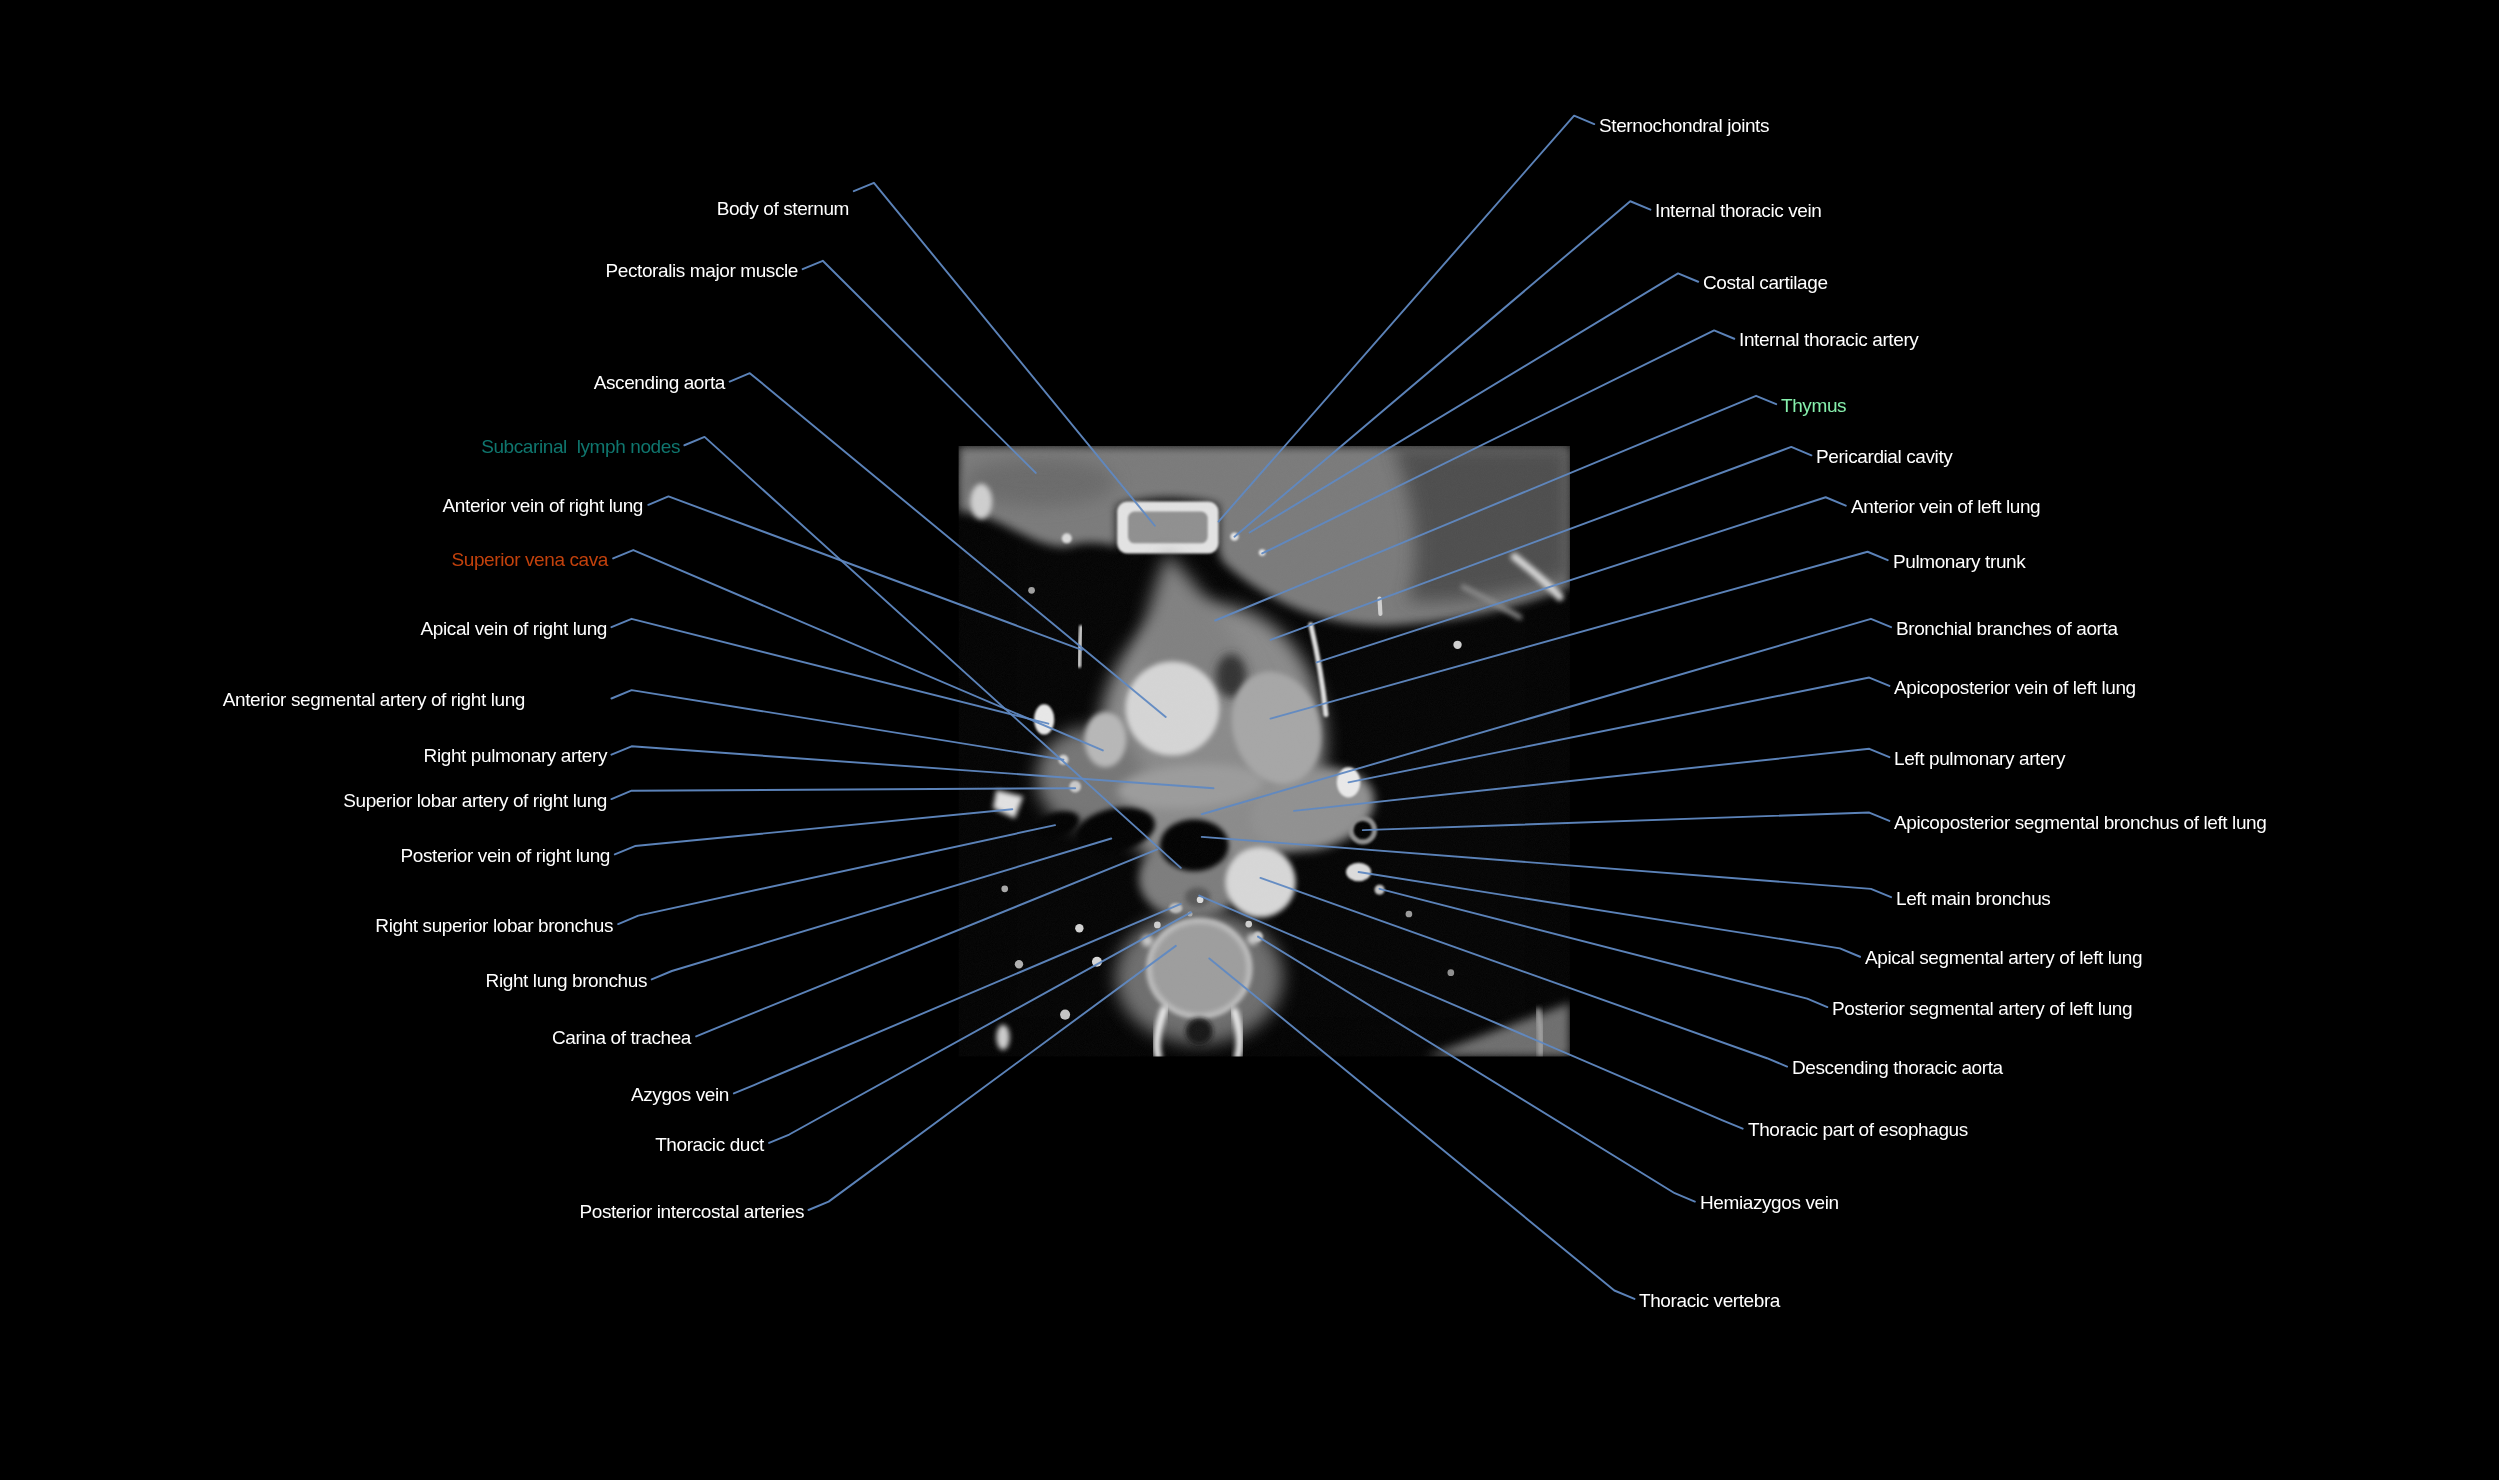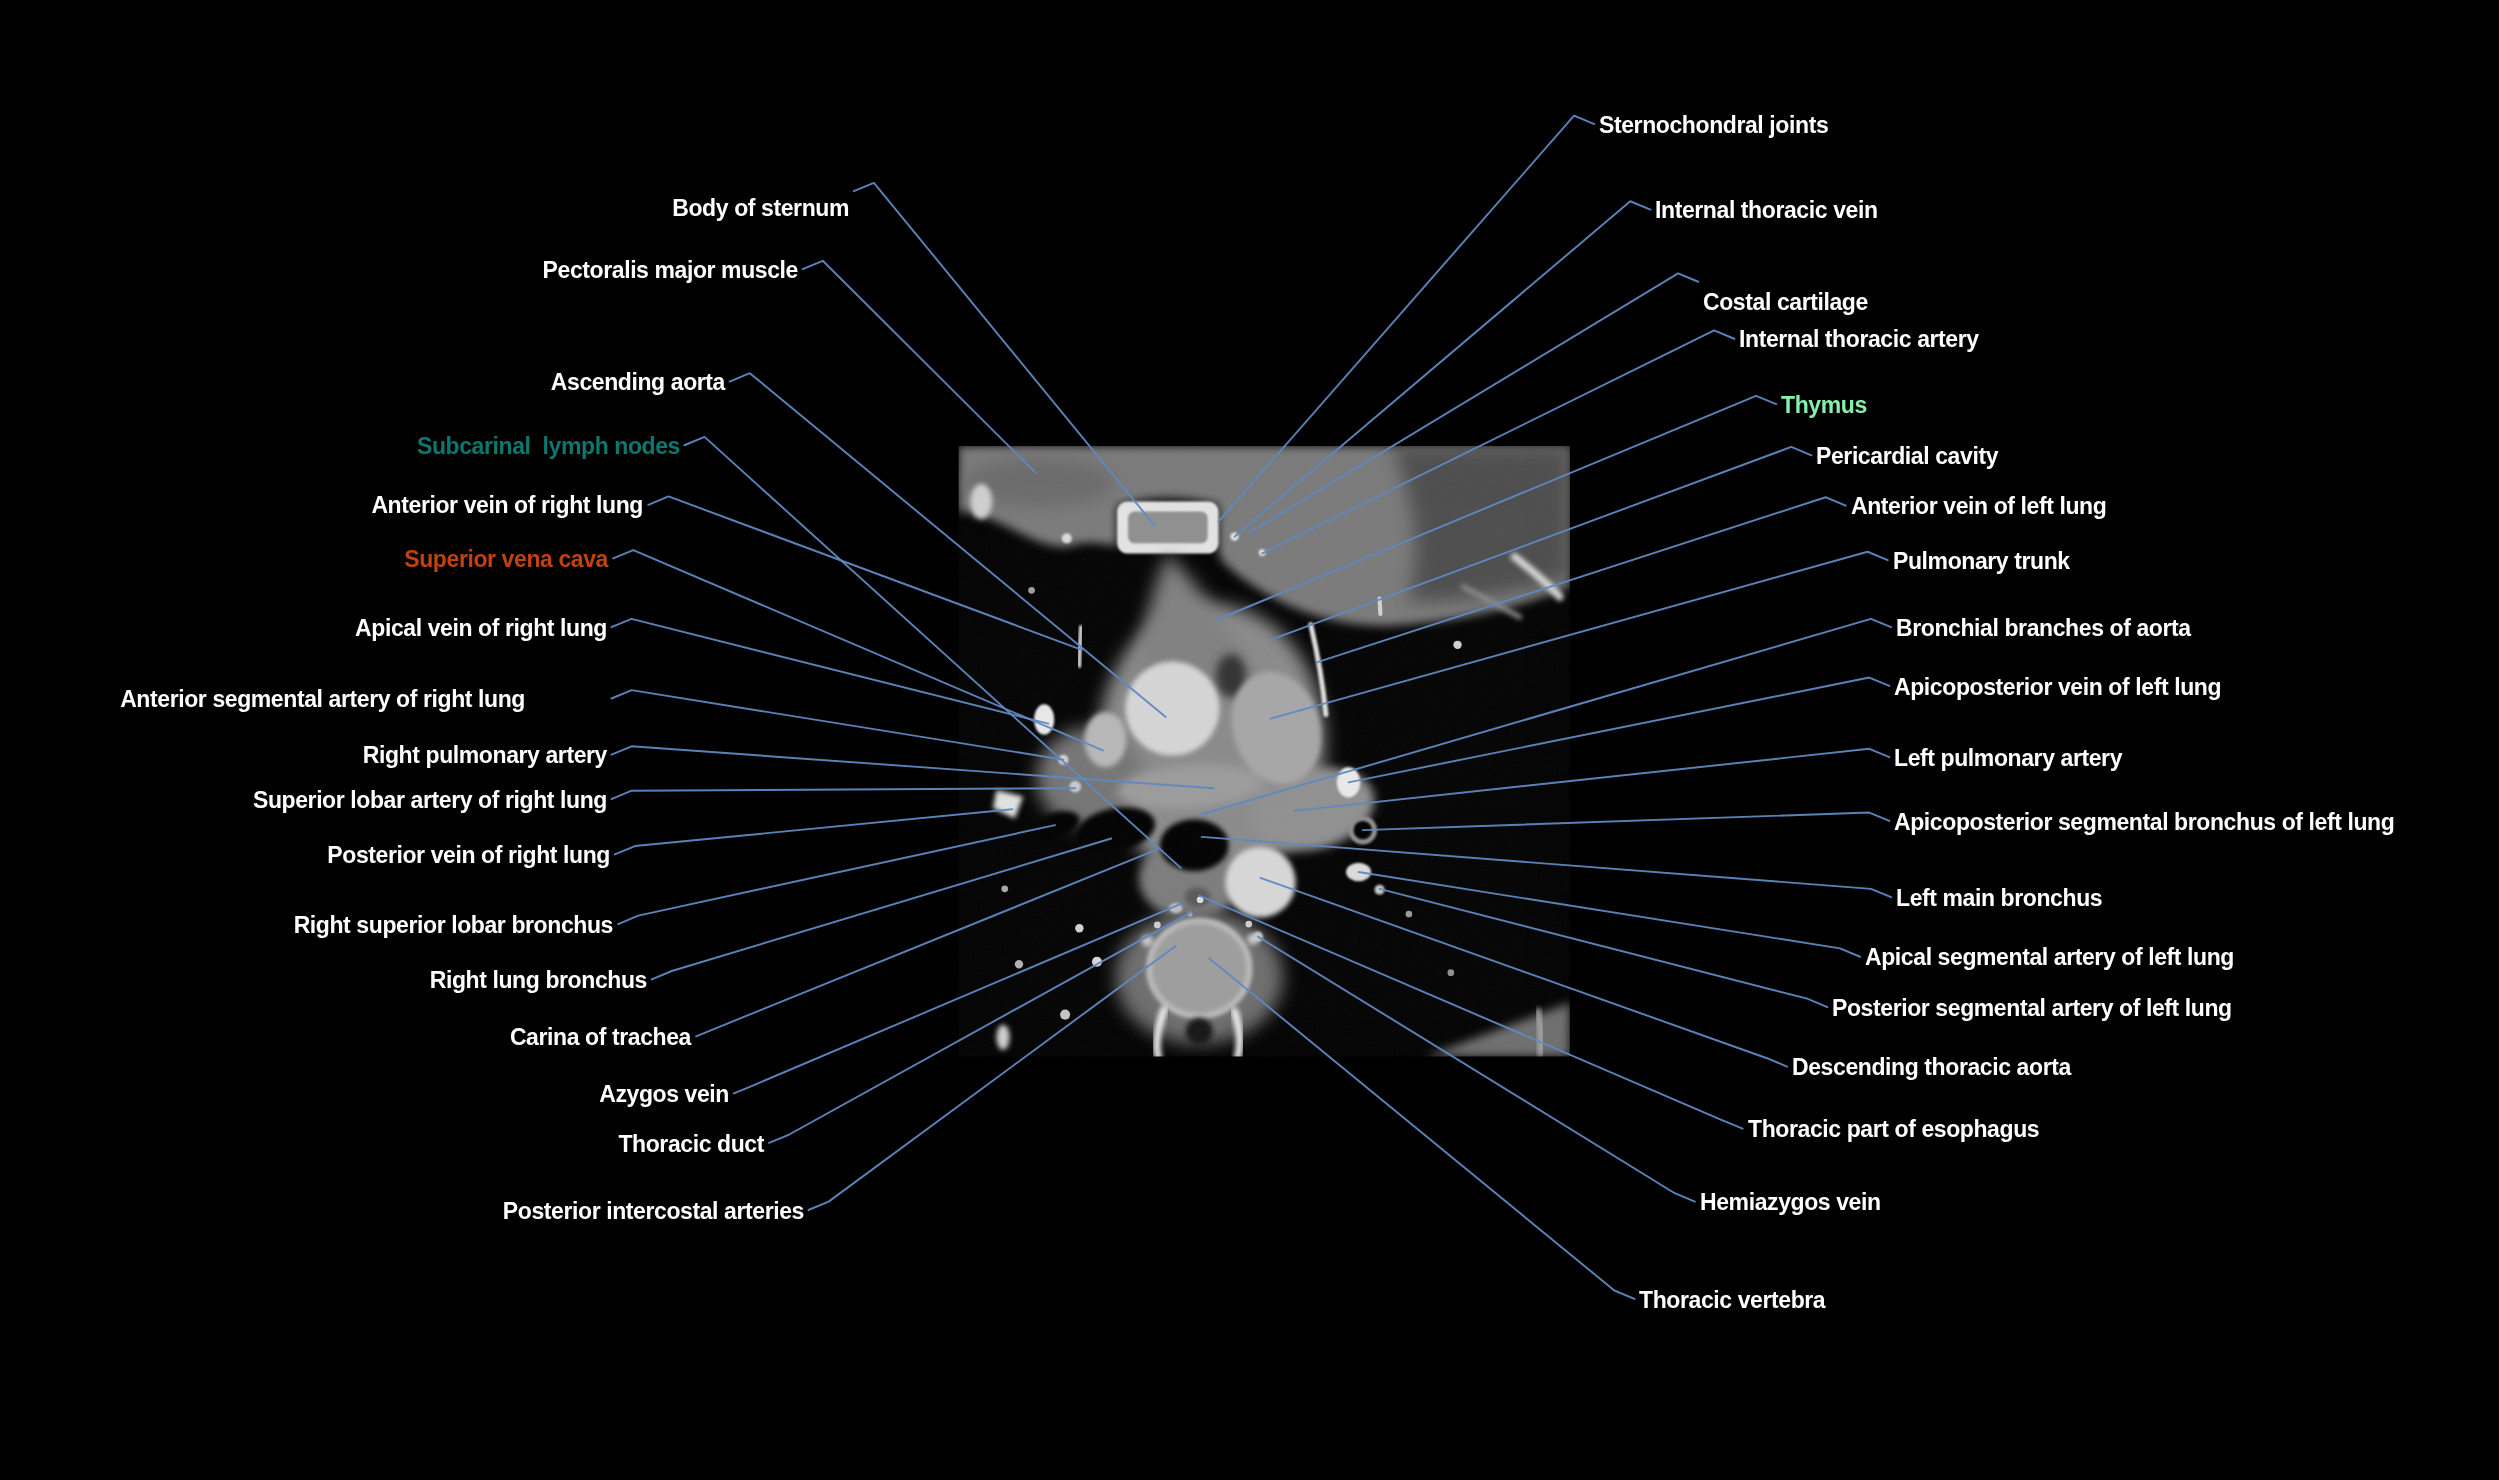--- a/index.html
+++ b/index.html
@@ -9,26 +9,25 @@
     overflow:hidden;
     position:relative;
     font-family:"Liberation Sans", sans-serif;
   }
   #figure{position:absolute;left:0;top:0;width:2500px;height:1480px;}
   #ct-svg{position:absolute;left:0;top:0;width:2500px;height:1480px;}
   .label{
     position:absolute;
     transform:translateY(-52%);
     color:#fff;
-    font-size:23px;
+    font-size:19px;
     letter-spacing:-0.4px;
     white-space:pre;
     text-shadow:0 0 1.7px rgba(0,0,0,.8);
     line-height:1;
-    font-weight:bold;
   }
   .label.left{text-align:right;}
   #leader-lines polyline{
     fill:none;
     stroke-width:2.3px;
     stroke-linejoin:round;
     stroke-linecap:round;
     opacity:.95;
   }
 </style>
@@ -192,21 +191,21 @@
       <div class="label left" style="color: rgb(255, 255, 255); right: 1893px; top: 801px; margin-left: 20px;">Superior lobar artery of right lung</div>
       <div class="label left" style="color: rgb(255, 255, 255); right: 1890px; top: 856px;">Posterior vein of right lung</div>
       <div class="label left" style="color: rgb(255, 255, 255); right: 1887px; top: 926px;">Right superior lobar bronchus</div>
       <div class="label left" style="color: rgb(255, 255, 255); right: 1853px; top: 981px;">Right lung bronchus</div>
       <div class="label left" style="color: rgb(255, 255, 255); right: 1809px; top: 1038px;">Carina of trachea</div>
       <div class="label left" style="color: rgb(255, 255, 255); right: 1771px; top: 1095px;">Azygos vein</div>
       <div class="label left" style="color: rgb(255, 255, 255); right: 1736px; top: 1145px;">Thoracic duct</div>
       <div class="label left" style="color: rgb(255, 255, 255); right: 1696px; top: 1212px;">Posterior intercostal arteries</div>
       <div class="label right" style="color: rgb(255, 255, 255); left: 1599px; top: 126px;">Sternochondral joints</div>
       <div class="label right" style="color: rgb(255, 255, 255); left: 1655px; top: 211px;">Internal thoracic vein</div>
-      <div class="label right" style="color: rgb(255, 255, 255); left: 1703px; top: 283px; margin-top: 20px;">Costal cartilage</div>
+      <div class="label right" style="color: rgb(255, 255, 255); left: 1703px; top: 283px;">Costal cartilage</div>
       <div class="label right" style="color: rgb(255, 255, 255); left: 1739px; top: 340px;">Internal thoracic artery</div>
       <div class="label right" style="color: #86efac; left: 1781px; top: 406px;">Thymus</div>
       <div class="label right" style="color: rgb(255, 255, 255); left: 1816px; top: 457px;">Pericardial cavity</div>
       <div class="label right" style="color: rgb(255, 255, 255); left: 1851px; top: 507px;">Anterior vein of left lung</div>
       <div class="label right" style="color: rgb(255, 255, 255); left: 1893px; top: 562px;">Pulmonary trunk</div>
       <div class="label right" style="color: rgb(255, 255, 255); left: 1896px; top: 629px;">Bronchial branches of aorta</div>
       <div class="label right" style="color: rgb(255, 255, 255); left: 1894px; top: 688px;">Apicoposterior vein of left lung</div>
       <div class="label right" style="color: rgb(255, 255, 255); left: 1894px; top: 759px;">Left pulmonary artery</div>
       <div class="label right" style="color: rgb(255, 255, 255); left: 1894px; top: 823px;">Apicoposterior segmental bronchus of left lung</div>
       <div class="label right" style="color: rgb(255, 255, 255); left: 1896px; top: 899px;">Left main bronchus</div>

